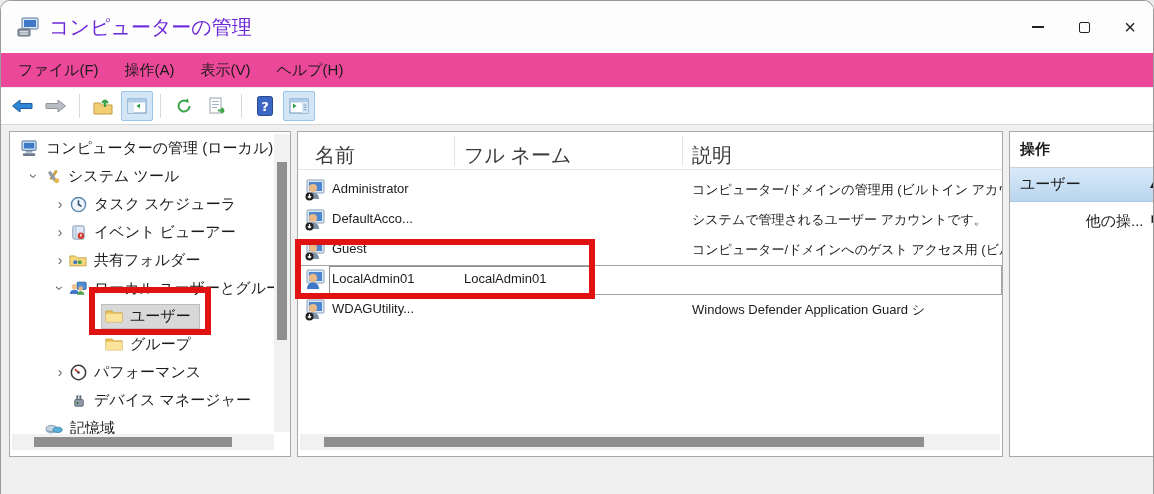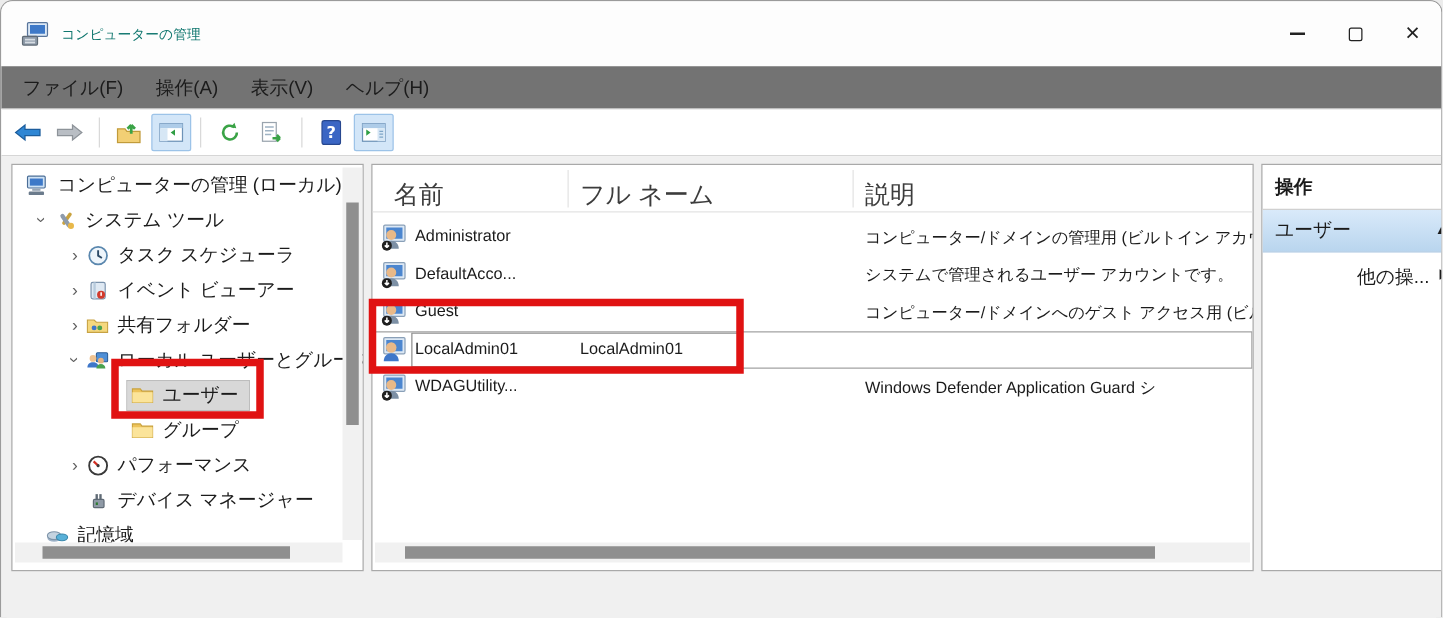--- a/index.html
+++ b/index.html
@@ -4,29 +4,29 @@
 <style>
   * { margin:0; padding:0; box-sizing:border-box; }
   html,body { width:1154px; height:494px; background:#ececec; overflow:hidden;
               font-family:"Liberation Sans","DejaVu Sans",sans-serif; }
   .window { position:relative; width:1154px; height:494px; background:#ffffff;
             border:1px solid #9b9b9b; border-bottom:none; border-radius:10px 10px 0 0; overflow:hidden; }
 
   
   .titlebar { height:52px; display:flex; align-items:center; padding-left:16px; background:#fdfdfd; }
   .titlebar .appicon { margin-right:10px; display:flex; }
-  .titlebar .title { font-size:11px; color:#0f766e; }
+  .titlebar .title { font-size:20px; color:#6d28d9; }
   .wincontrols { margin-left:auto; display:flex; height:52px; }
   .wbtn { width:46px; height:52px; display:flex; align-items:center; justify-content:center; cursor:default; }
   .glyph-min { width:12px; height:1.5px; background:#222; }
   .glyph-max { width:11px; height:11px; border:1.4px solid #222; border-radius:2px; }
   .glyph-close { font-size:20px; color:#222; line-height:1; }
 
   
-  .menubar { height:34px; display:flex; align-items:center; padding-left:4px; background:#737373; }
+  .menubar { height:34px; display:flex; align-items:center; padding-left:4px; background:#ec4899; }
   .menuitem { padding:4px 13px; font-size:15px; color:#1b1b1b; }
 
   
   .toolbar { height:38px; display:flex; align-items:center; padding-left:4px; background:#fff;
              border-top:1px solid #ececec; border-bottom:1px solid #d6d6d6; }
   .tbtn { width:32px; height:30px; display:flex; align-items:center; justify-content:center;
           border:1px solid transparent; border-radius:2px; margin:0 1px; }
   .tbtn.toggled { background:#d3e6f8; border-color:#9cc3e8; }
   .tsep { width:1px; height:24px; background:#d9d9d9; margin:0 6px; }
 
@@ -34,21 +34,21 @@
   .main { position:absolute; top:124px; left:0; right:0; bottom:0; background:#f0f0f0; }
   .pane { position:absolute; top:6px; height:326px; background:#fff; border:1px solid #a9a9a9; overflow:hidden; }
   .tree-pane   { left:8px;    width:282px; }
   .list-pane   { left:296px;  width:706px; }
   .action-pane { left:1008px; width:160px; }
 
   
   .treerows { position:absolute; top:2px; left:0; width:320px; height:300px; overflow:hidden; }
   .trow { height:28px; display:flex; align-items:center; font-size:15px; color:#1b1b1b; white-space:nowrap; }
   .lvl0 { padding-left:10px; } .lvl1 { padding-left:16px; } .lvl2 { padding-left:42px; }
-  .lvl3 { padding-left:92px; } .lvl1b { padding-left:26px;text-align:center; }
+  .lvl3 { padding-left:92px; } .lvl1b { padding-left:34px;text-align:center; }
   .chev { width:16px; flex:none; text-align:center; color:#5f5f5f; font-size:14px; line-height:1; }
   .chev.exp { transform:rotate(90deg); }
   .ti { flex:none; width:20px; height:18px; margin-right:6px; display:flex; align-items:center; justify-content:center; }
   .hl { display:flex; align-items:center; padding:2px 8px 2px 2px; }
   .trow.sel .hl { background:#d8d8d8; outline:1px solid #bdbdbd; }
 
   .vscroll { position:absolute; top:2px; left:264px; width:16px; height:298px; background:#f1f1f1; }
   .vthumb { position:absolute; left:3px; width:10px; background:#8f8f8f; }
   .hscroll { position:absolute; left:2px; height:16px; background:#f1f1f1; }
   .hthumb { position:absolute; top:3px; height:10px; background:#8f8f8f; }

